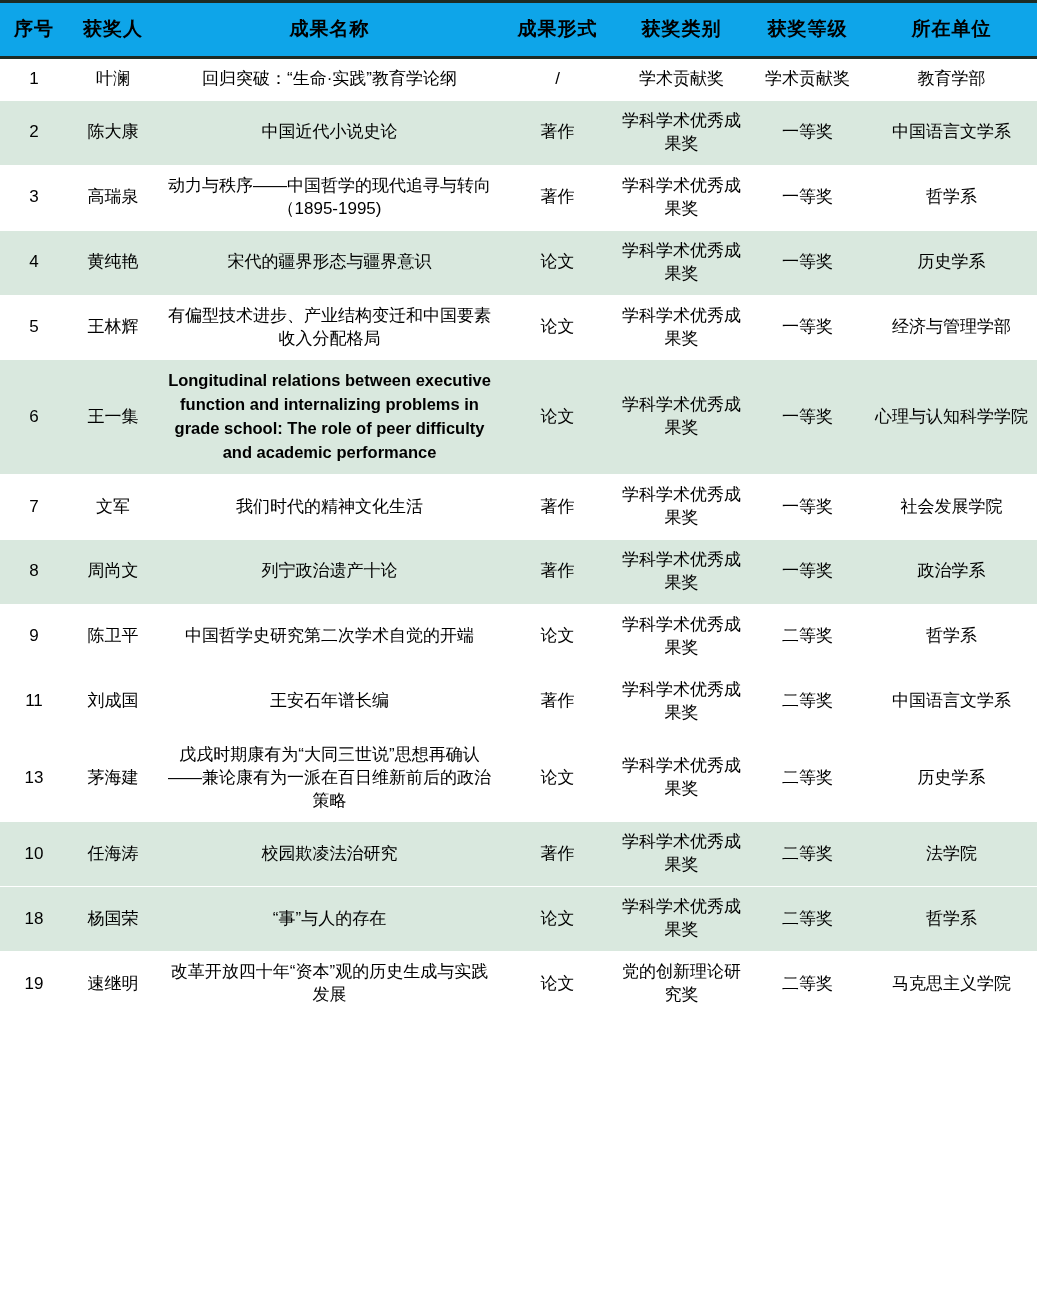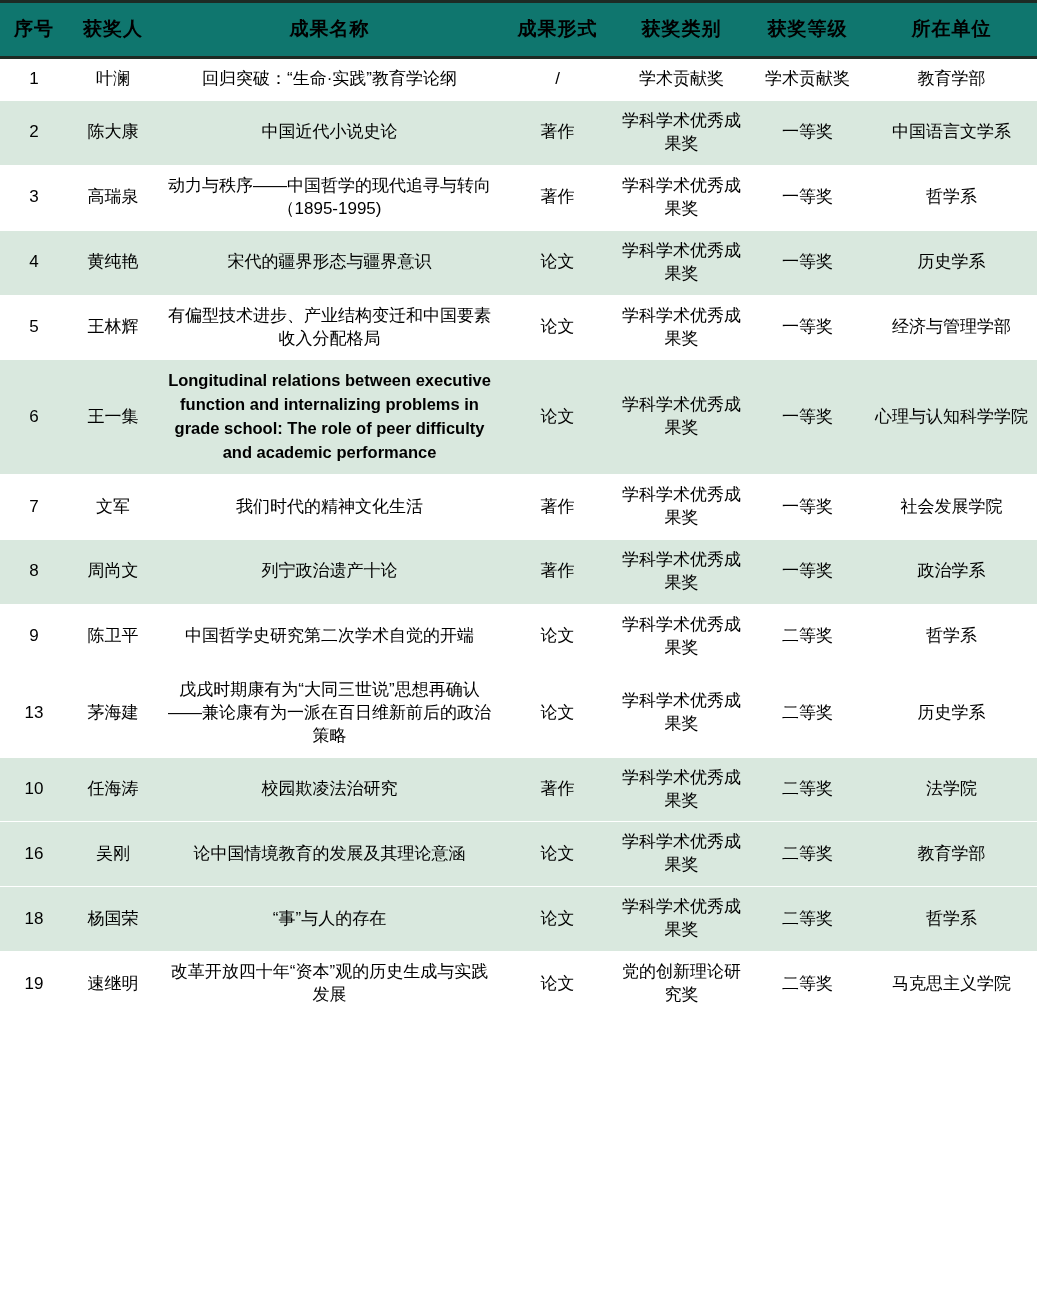--- a/index.html
+++ b/index.html
@@ -19,21 +19,21 @@
   }
   table.award-table col.c-no      { width: 68px; }
   table.award-table col.c-person  { width: 90px; }
   table.award-table col.c-title   { width: 343px; }
   table.award-table col.c-form    { width: 113px; }
   table.award-table col.c-cat     { width: 135px; }
   table.award-table col.c-level   { width: 117px; }
   table.award-table col.c-unit    { width: 171px; }
 
   table.award-table th {
-    background: #0f766e;
+    background: #0ea5e9;
     font-size: 19px;
     font-weight: bold;
     text-align: center;
     padding: 13px 4px 14px 4px;
     border: none;
     letter-spacing: 1px;
   }
   table.award-table thead tr {
     border-top: 3px solid #1d2b24;
     border-bottom: 3px solid #1d2b24;
@@ -157,47 +157,47 @@
       <tr class="odd">
         <td class="cell-no">9</td>
         <td class="cell-person">陈卫平</td>
         <td class="cell-title">中国哲学史研究第二次学术自觉的开端</td>
         <td class="cell-form">论文</td>
         <td class="cell-category">学科学术优秀成果奖</td>
         <td class="cell-level">二等奖</td>
         <td class="cell-unit">哲学系</td>
       </tr>
       <tr class="odd">
+        <td class="cell-no">11</td>
+        <td class="cell-person">刘成国</td>
+        <td class="cell-title">王安石年谱长编</td>
+        <td class="cell-form">著作</td>
+        <td class="cell-category">学科学术优秀成果奖</td>
+        <td class="cell-level">二等奖</td>
+        <td class="cell-unit">中国语言文学系</td>
+      </tr>
+      <tr class="odd">
         <td class="cell-no">13</td>
         <td class="cell-person">茅海建</td>
         <td class="cell-title">戊戌时期康有为“大同三世说”思想再确认——兼论康有为一派在百日维新前后的政治策略</td>
         <td class="cell-form">论文</td>
         <td class="cell-category">学科学术优秀成果奖</td>
         <td class="cell-level">二等奖</td>
         <td class="cell-unit">历史学系</td>
       </tr>
       <tr class="even">
         <td class="cell-no">10</td>
         <td class="cell-person">任海涛</td>
         <td class="cell-title">校园欺凌法治研究</td>
         <td class="cell-form">著作</td>
         <td class="cell-category">学科学术优秀成果奖</td>
         <td class="cell-level">二等奖</td>
         <td class="cell-unit">法学院</td>
       </tr>
       <tr class="even">
-        <td class="cell-no">16</td>
-        <td class="cell-person">吴刚</td>
-        <td class="cell-title">论中国情境教育的发展及其理论意涵</td>
-        <td class="cell-form">论文</td>
-        <td class="cell-category">学科学术优秀成果奖</td>
-        <td class="cell-level">二等奖</td>
-        <td class="cell-unit">教育学部</td>
-      </tr>
-      <tr class="even">
         <td class="cell-no">18</td>
         <td class="cell-person">杨国荣</td>
         <td class="cell-title">“事”与人的存在</td>
         <td class="cell-form">论文</td>
         <td class="cell-category">学科学术优秀成果奖</td>
         <td class="cell-level">二等奖</td>
         <td class="cell-unit">哲学系</td>
       </tr>
       <tr class="odd">
         <td class="cell-no">19</td>

